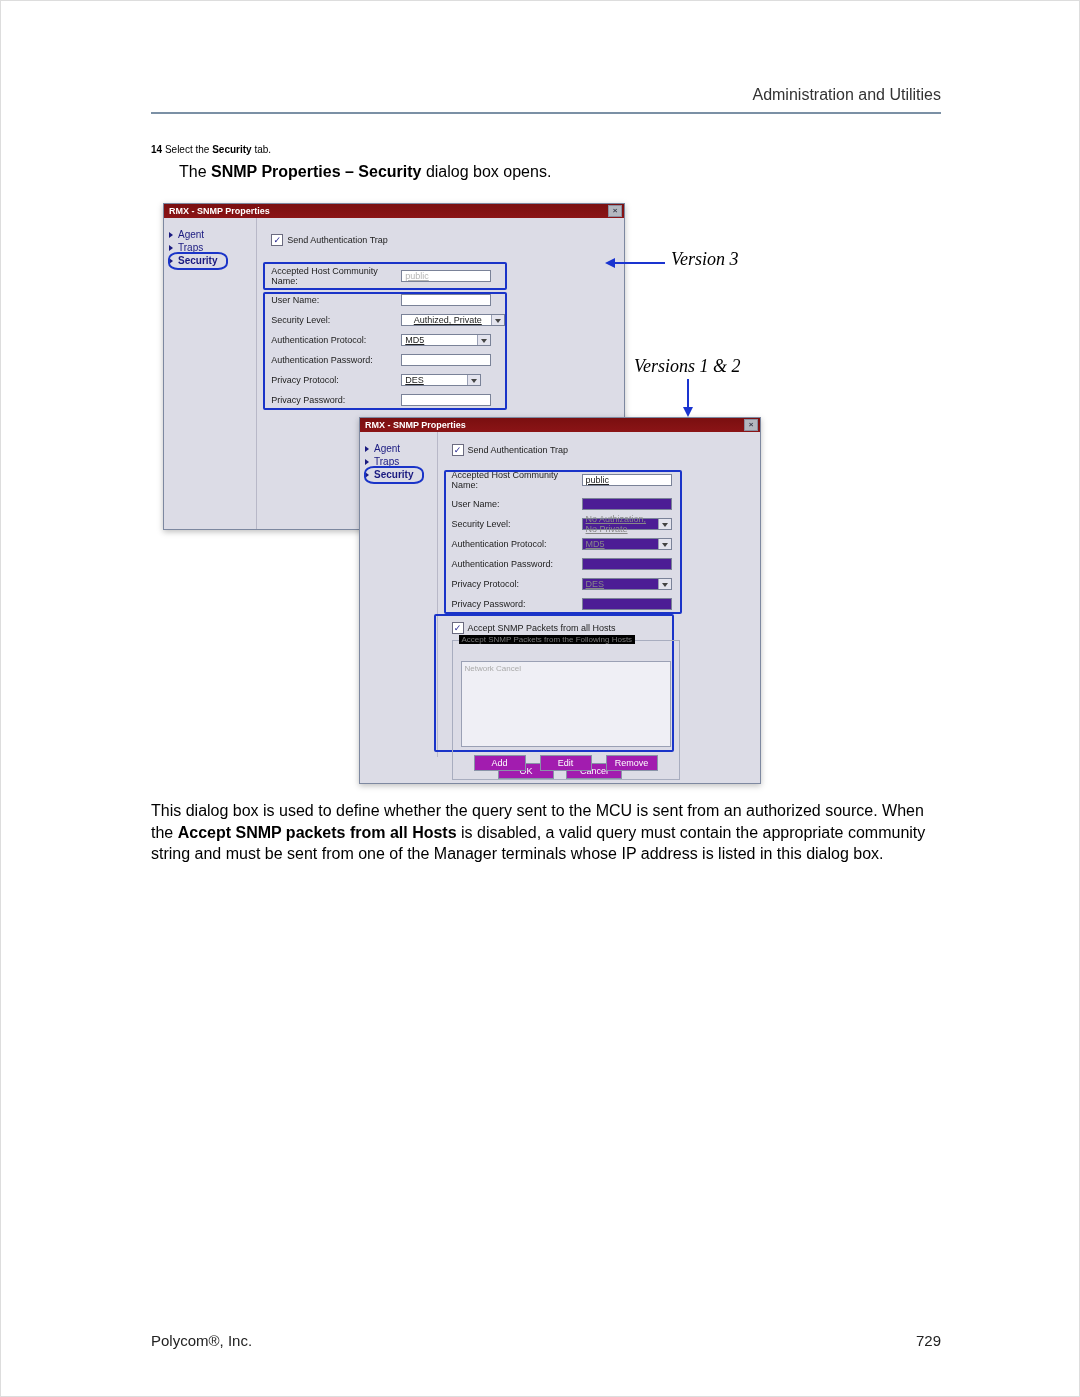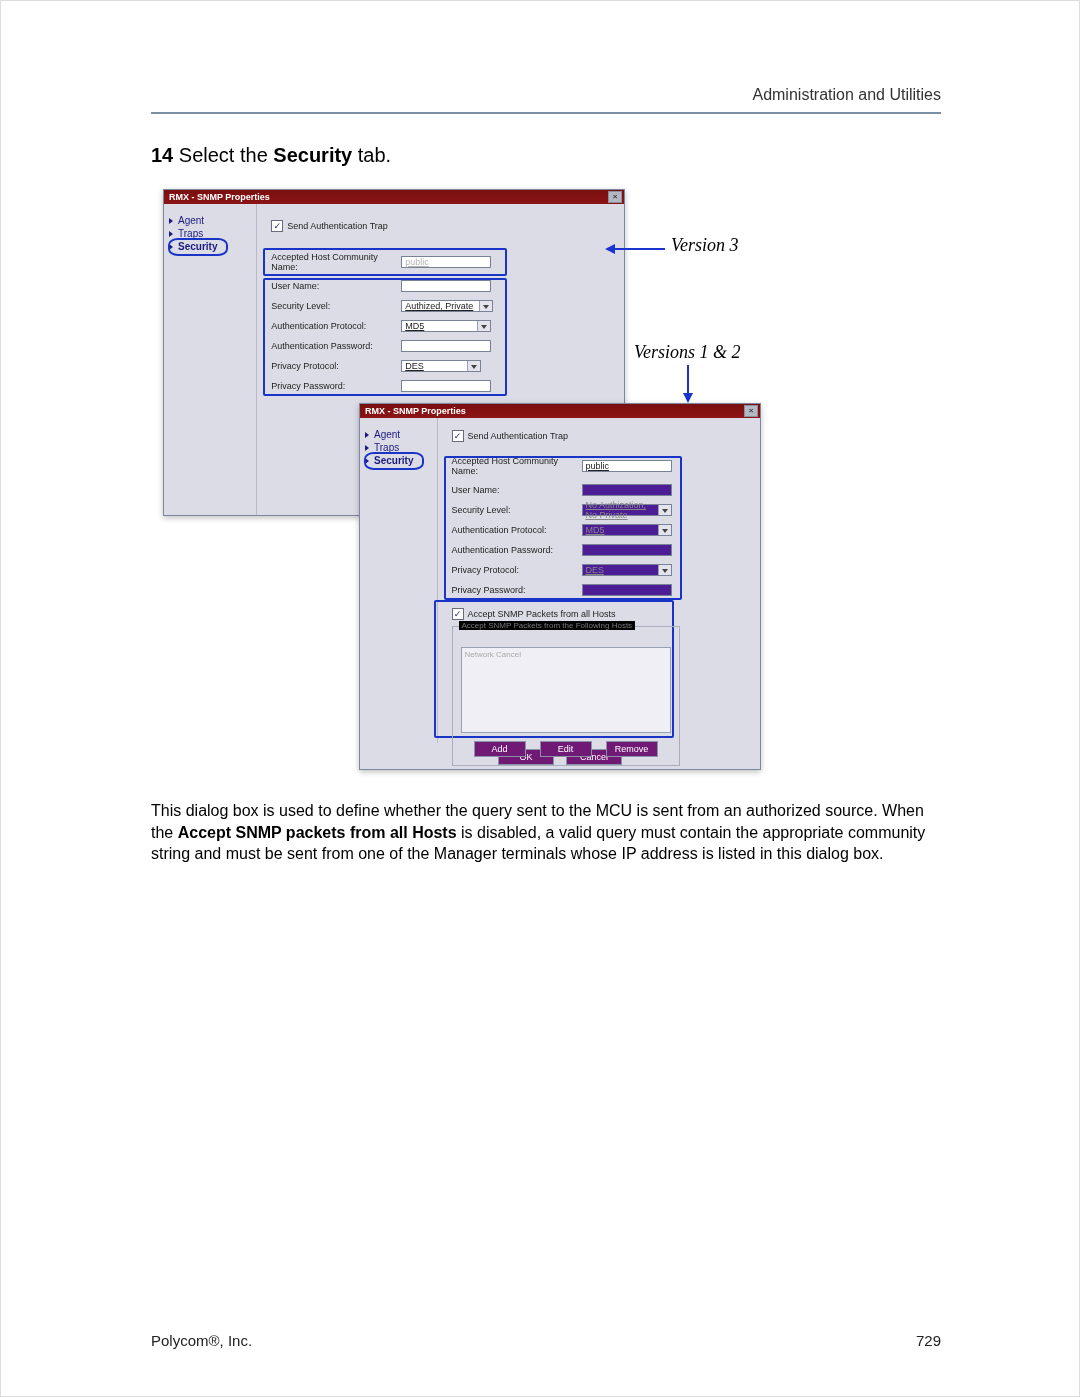--- a/index.html
+++ b/index.html
@@ -27,21 +27,21 @@
     text-align: right;
     font-size: 16px;
     color: #333;
     margin-bottom: 8px;
   }
   .divider {
     border-top: 2px solid #7b90a5;
     margin-bottom: 30px;
   }
   .step-line {
-    font-size: 20px;
+    font-size: 10px;
     margin-top: 14px;
   }
   .step-num { font-weight: bold; }
   .step-bold { font-weight: bold; }
   .step-sub {
     font-size: 16px;
     margin-top: 8px;
     margin-left: 28px;
   }
 
@@ -226,21 +226,21 @@
     color: #aaa;
     padding: 2px 3px;
   }
   .btnrow {
     display: flex;
     justify-content: center;
     gap: 14px;
     margin-top: 8px;
   }
   .gbtn {
-    background: #701a75;
+    background: #a21caf;
     color: #fff;
     font-size: 9px;
     width: 50px;
     height: 14px;
     text-align: center;
     line-height: 14px;
     border: 1px solid #8993a8;
   }
   .dlg-footer {
     display: flex;
@@ -260,21 +260,21 @@
   }
   .arrow-blue {
     position: absolute;
   }
   .arrow-blue svg { display: block; }
 
   
   .para {
     font-size: 16px;
     line-height: 1.35;
-    margin-top: 26px;
+    margin-top: 12px;
     text-align: left;
   }
   .para b { font-weight: bold; }
 
   
   .page-footer {
     position: absolute;
     left: 150px;
     width: 790px;
     bottom: 47px;
@@ -289,20 +289,23 @@
 <body>
 
 <div class="page">
   <div class="content">
 
     <div class="header-title">Administration and Utilities</div>
     <div class="divider"></div>
 
     <div class="step-line">
       <span class="step-num">14</span><span> Select the </span><span class="step-bold">Security</span><span> tab.</span>
+    </div>
+    <div class="step-sub">
+      <span>The </span><span class="step-bold">SNMP Properties – Security</span><span> dialog box opens.</span>
     </div>
 
     <div class="figure-area">
 
       <div class="dlg" style="left:12px; top:0; width:460px; height:325px;">
         <div class="dlg-title">
           <span>RMX - SNMP Properties</span>
           <div class="dlg-close">×</div>
         </div>
         <div class="dlg-body" style="height:311px;">
@@ -329,21 +332,21 @@
             <div class="frow">
               <label>Accepted Host Community Name:</label>
               <div class="field" style="width:90px; color:#b5b5b5;">public</div>
             </div>
             <div class="frow">
               <label>User Name:</label>
               <div class="field" style="width:90px;"></div>
             </div>
             <div class="frow">
               <label>Security Level:</label>
-              <div class="field dropdown" style="width:92px;">
+              <div class="field dropdown" style="width:104px;justify-content:center;">
                   <span>Authized, Private</span>
                   <span class="caret"></span>
                 </div>
             </div>
             <div class="frow">
               <label>Authentication Protocol:</label>
               <div class="field dropdown" style="width:90px;">
                   <span>MD5</span>
                   <span class="caret"></span>
                 </div>

